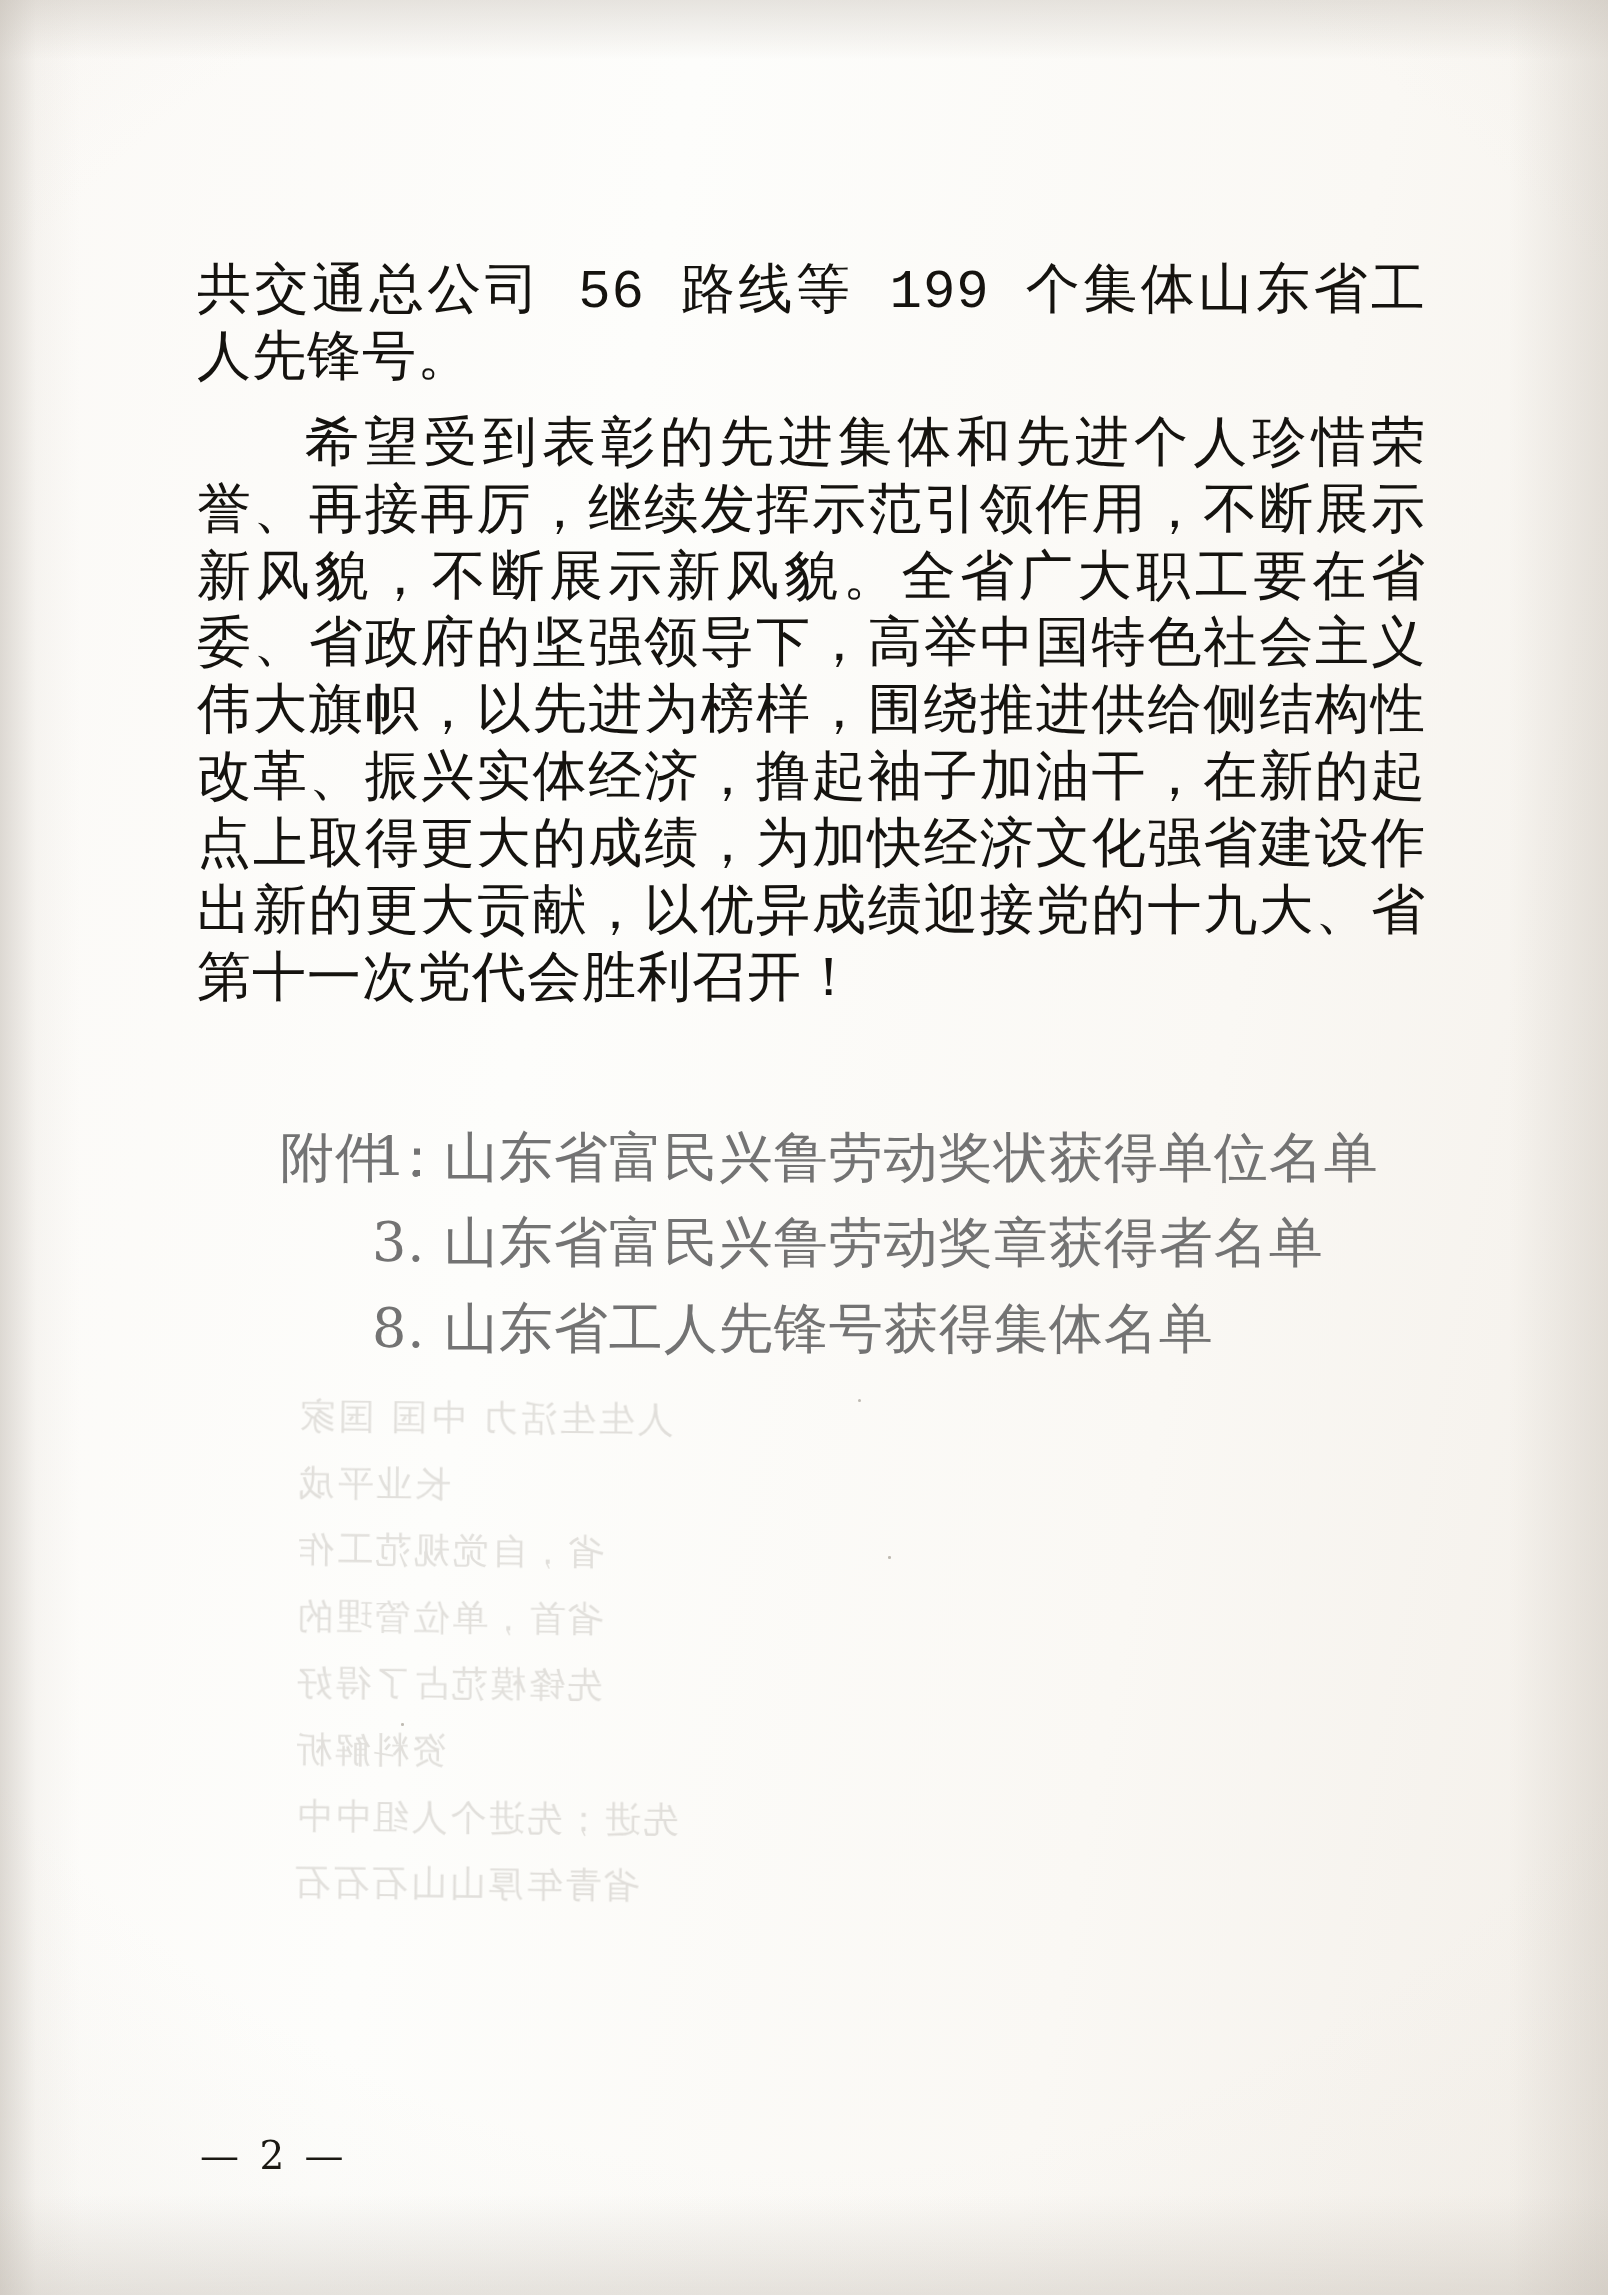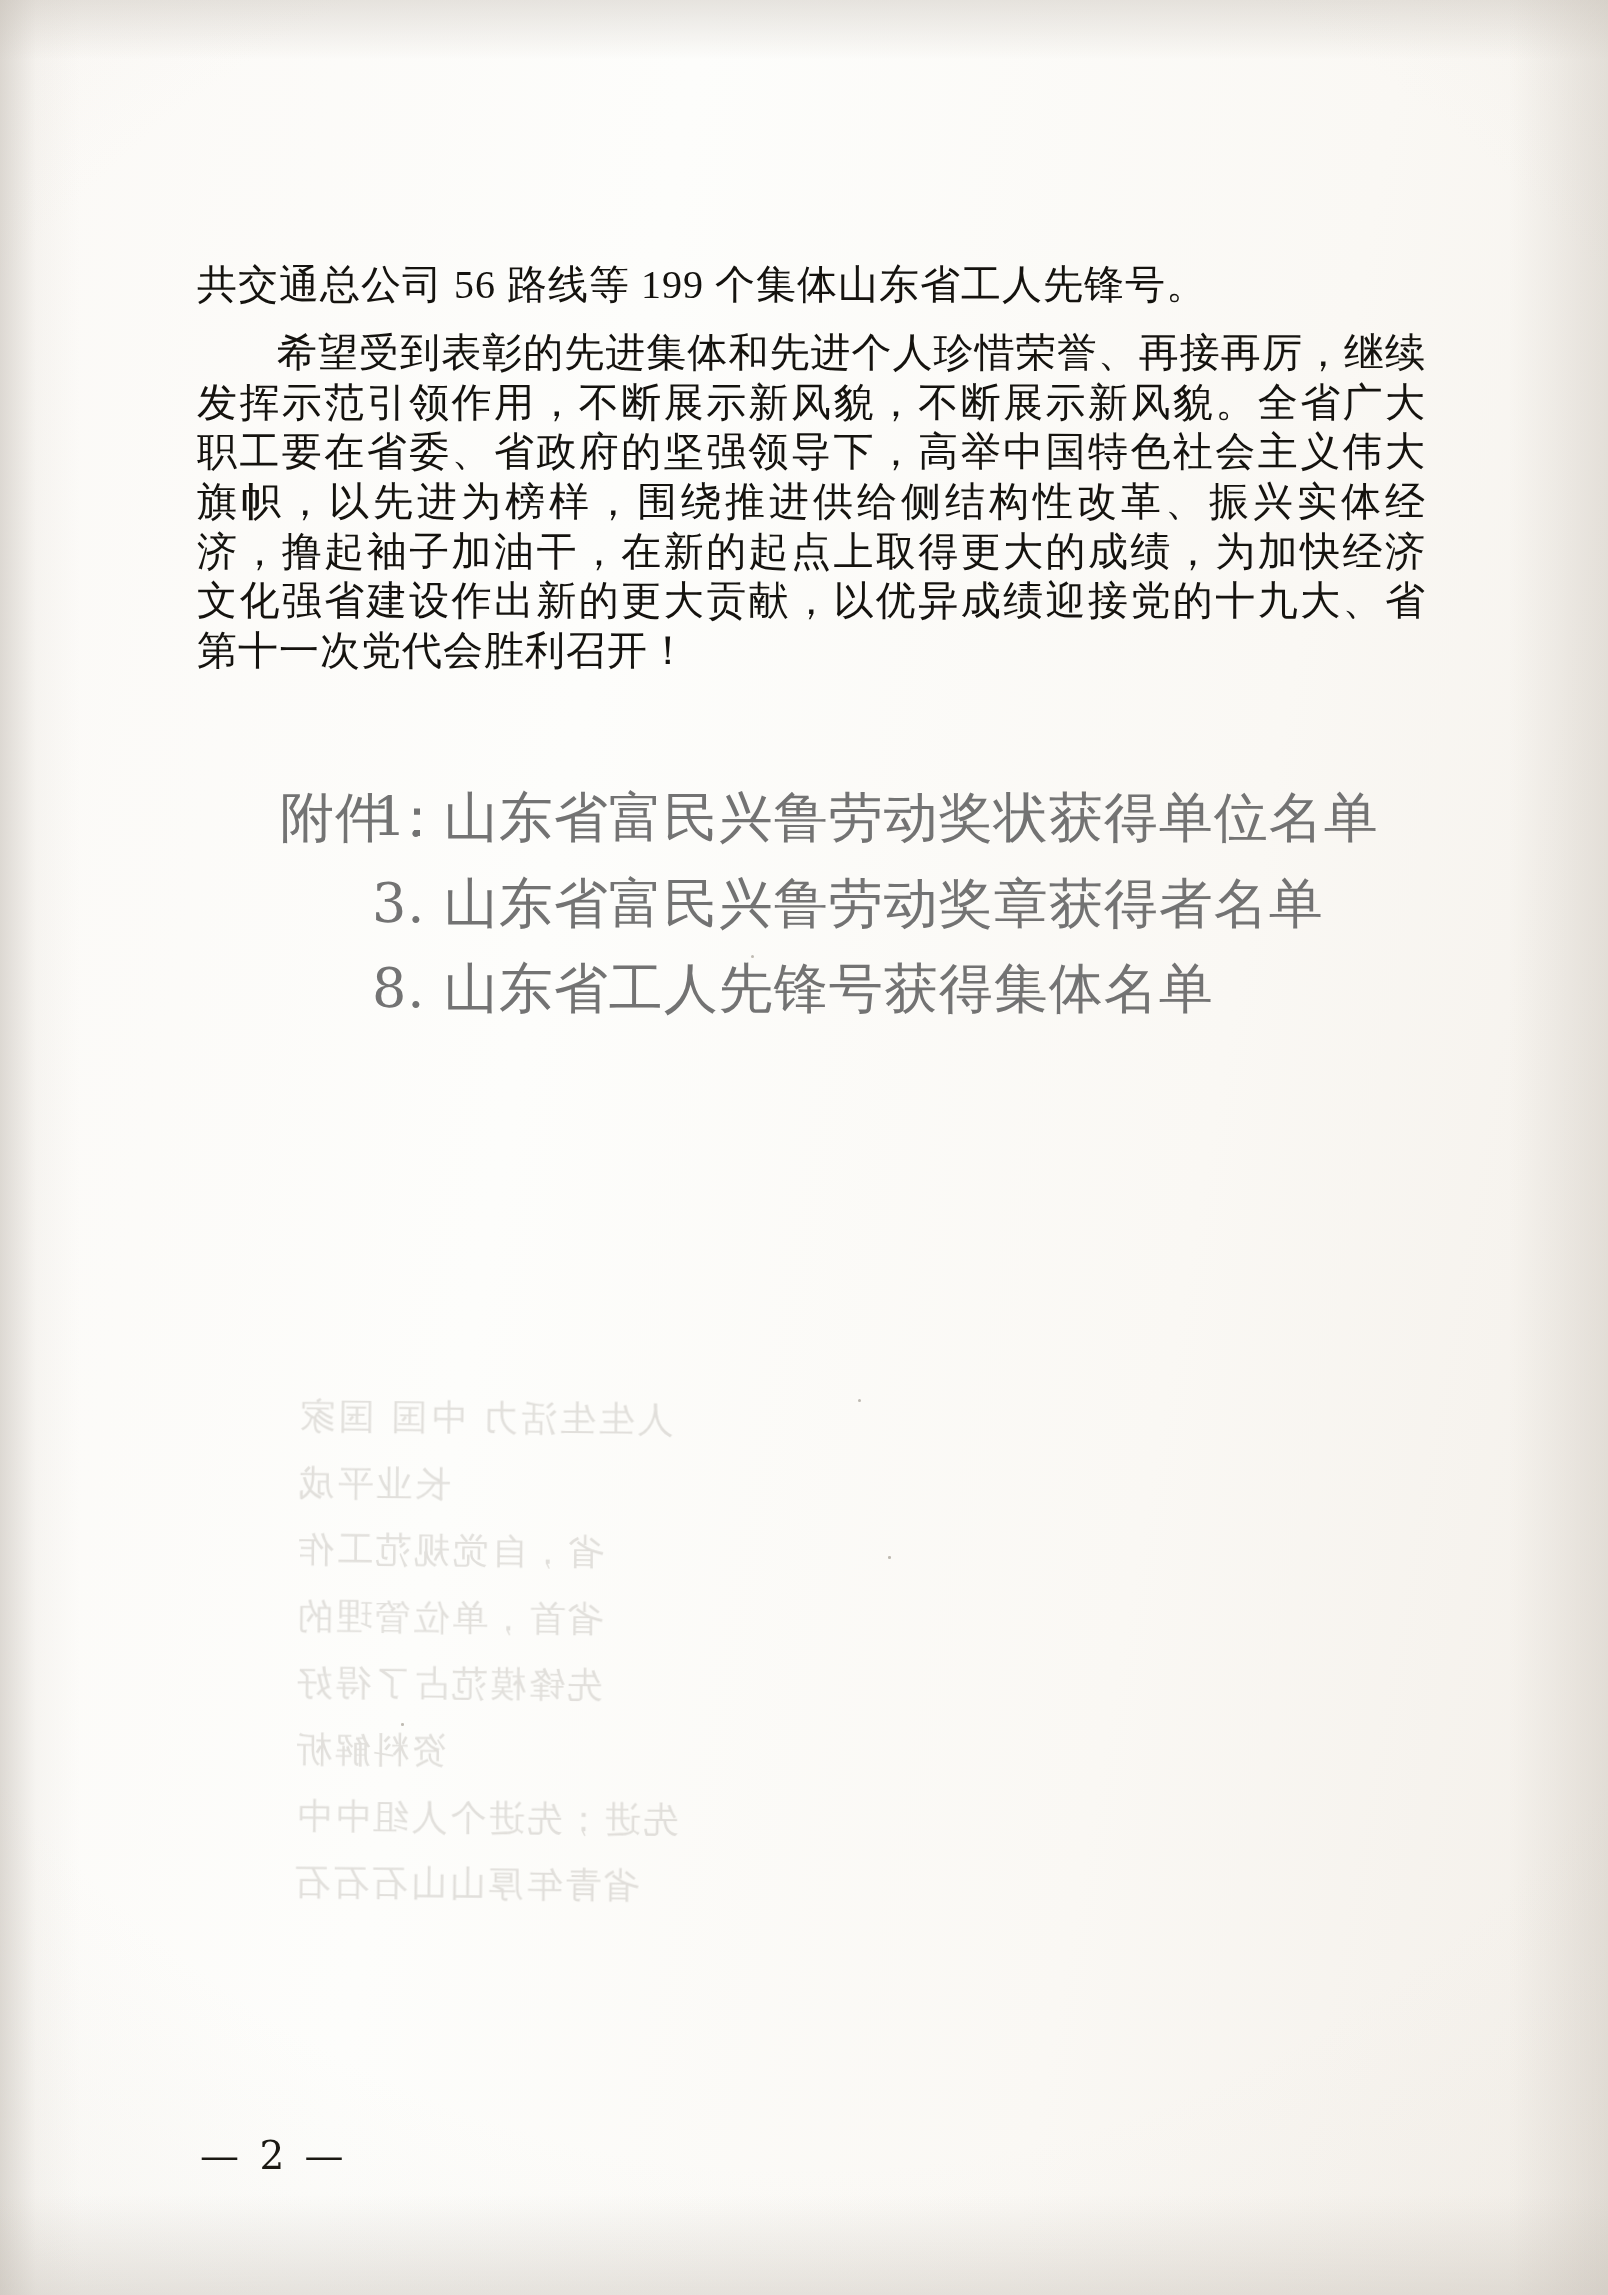--- a/index.html
+++ b/index.html
@@ -56,27 +56,27 @@
   }
 
   .content {
     position: absolute;
     left: 197px;
     top: 260px;
     width: 1229px;
   }
 
   .body-text {
-    font-size: 40px;
+    font-size: 54px;
     line-height: 1.24;
     color: #15130f;
     letter-spacing: 1px;
     text-align: justify;
     text-justify: inter-character;
-    font-family: Liberation Serif, serif;
+    font-family: Liberation Mono, monospace;
   }
   .para {
     margin: 0 0 4px 0;
   }
   .para-indent {
     text-indent: 2em;
   }
   .para-first {
     margin-bottom: 18.7px;
   }

